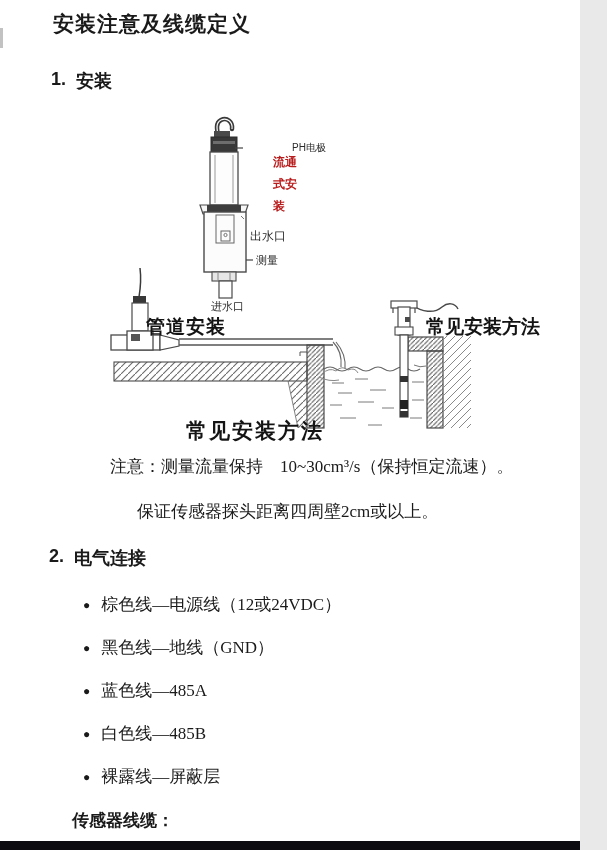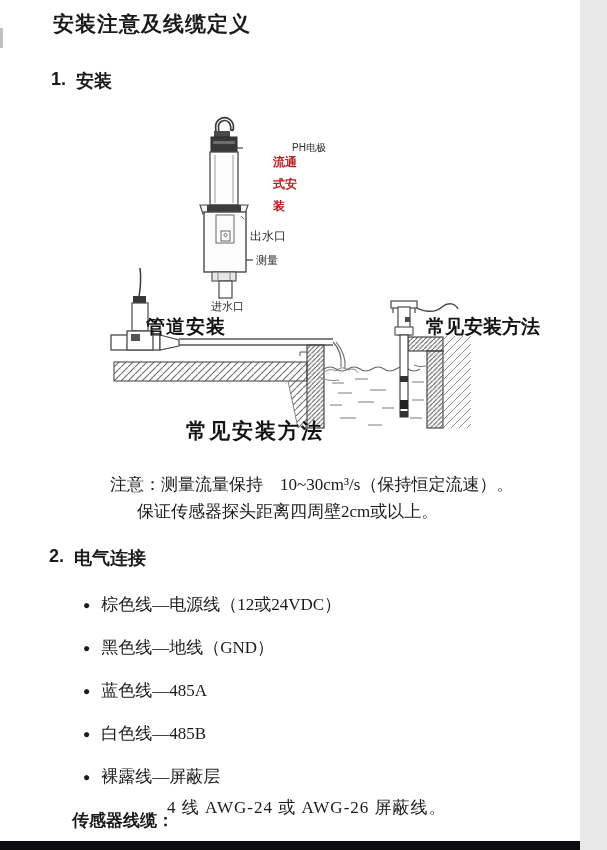--- a/index.html
+++ b/index.html
@@ -135,21 +135,21 @@
 
   <div class="abs vertical-label" style="left:273px;top:151px;">流通式安装</div>
   <div class="abs diag-label-small" style="left:244px;top:141px;font-size:10px;padding-left:48px;">PH电极</div>
   <div class="abs diag-label-small" style="left:250px;top:228px;font-size:12px;font-weight:normal;">出水口</div>
   <div class="abs diag-label-small" style="left:256px;top:253px;font-size:11px;">测量</div>
   <div class="abs diag-label-small" style="left:211px;top:299px;font-size:11px;">进水口</div>
   <div class="abs diag-label-big" style="left:146px;top:314px;font-size:19px;letter-spacing:1px;">管道安装</div>
   <div class="abs diag-label-big" style="left:426px;top:314px;font-size:19px;">常见安装方法</div>
   <div class="abs diag-label-big" style="left:138px;top:417px;font-size:21px;letter-spacing:2px;margin-left:48px;">常见安装方法</div>
 
-  <div class="abs body-text" style="left:93px;top:453px;font-family:Liberation Serif, serif;">
+  <div class="abs body-text" style="left:93px;top:435px;font-family:Liberation Serif, serif;">
     <span>注意：</span><span>测量流量保持　10~30cm³/s（保持恒定流速）。</span>
   </div>
   <div class="abs body-text" style="left:137px;top:500px;">保证传感器探头距离四周壁2cm或以上。</div>
 
   <div class="abs sans sec-head" style="left:49px;top:546px;">
     <span>2.</span>
     <span>电气连接</span>
   </div>
 
   <div>
@@ -169,17 +169,16 @@
       <span class="bullet-dot">●</span>
       <span>白色线—485B</span>
     </div>
     <div class="abs bullet-row" style="left:83px;top:765px;">
       <span class="bullet-dot">●</span>
       <span>裸露线—屏蔽层</span>
     </div>
   </div>
 
   <div class="abs sans" style="left:72px;top:795px;font-size:17px;font-weight:bold;margin-top:14px;">传感器线缆：</div>
-  <div class="abs body-text" style="left:167px;top:796px;letter-spacing:1px;">4 线 AWG-24 或 AWG-26 屏蔽线。</div>
 
   <div class="bottom-bar"></div>
 
 </div>
 
 </body></html>

